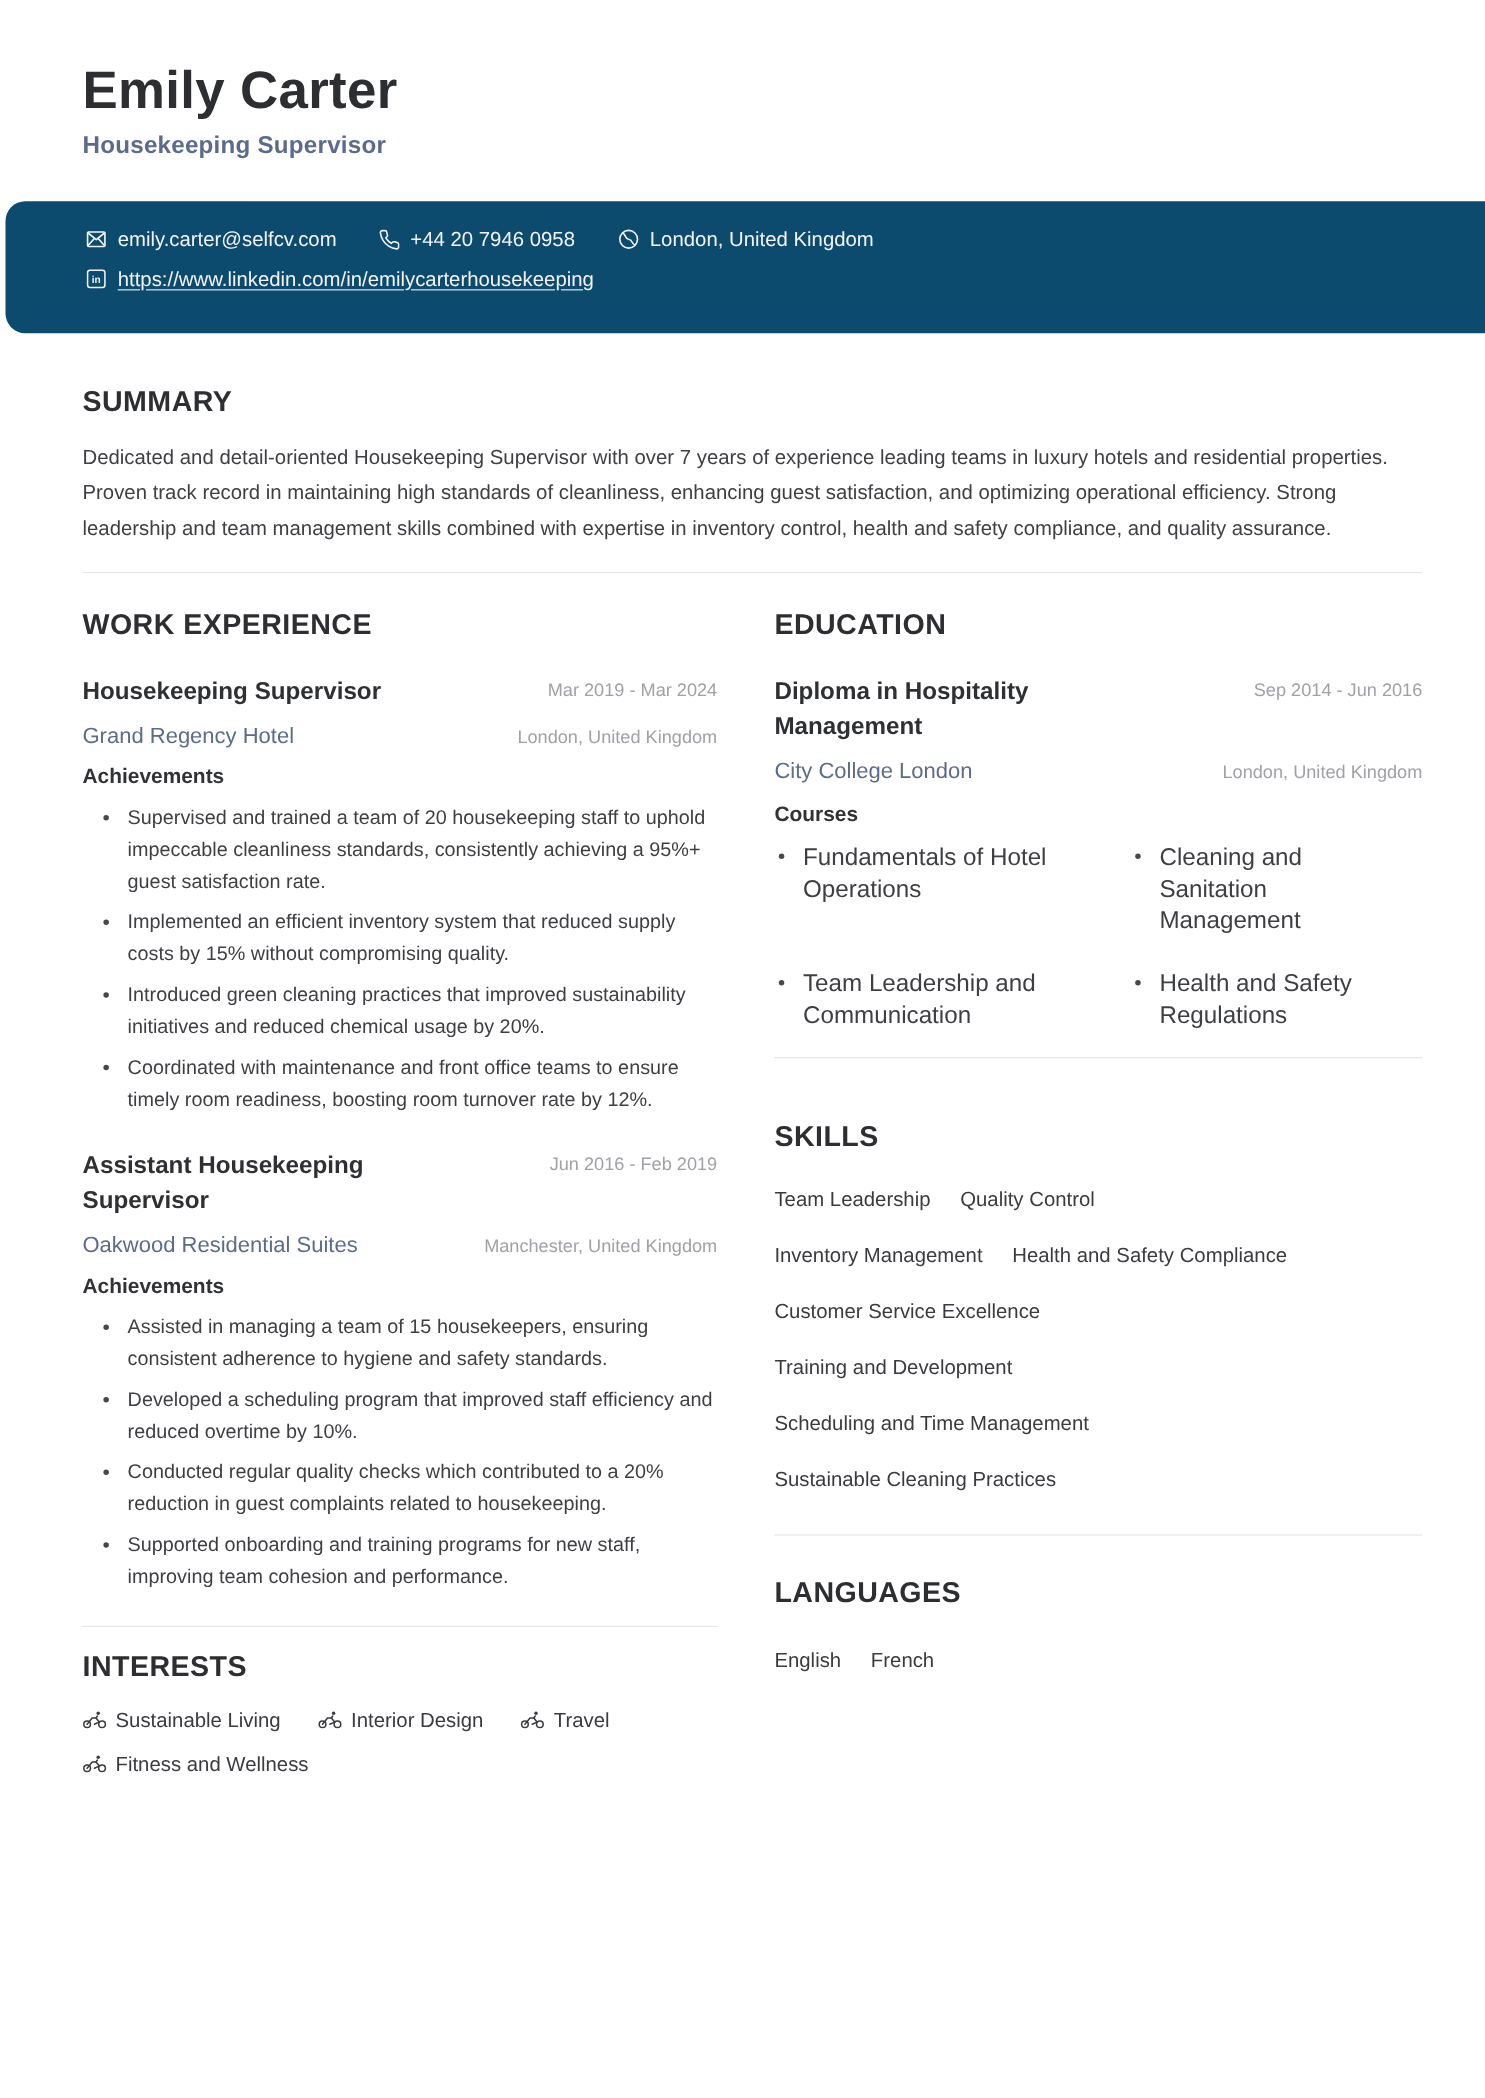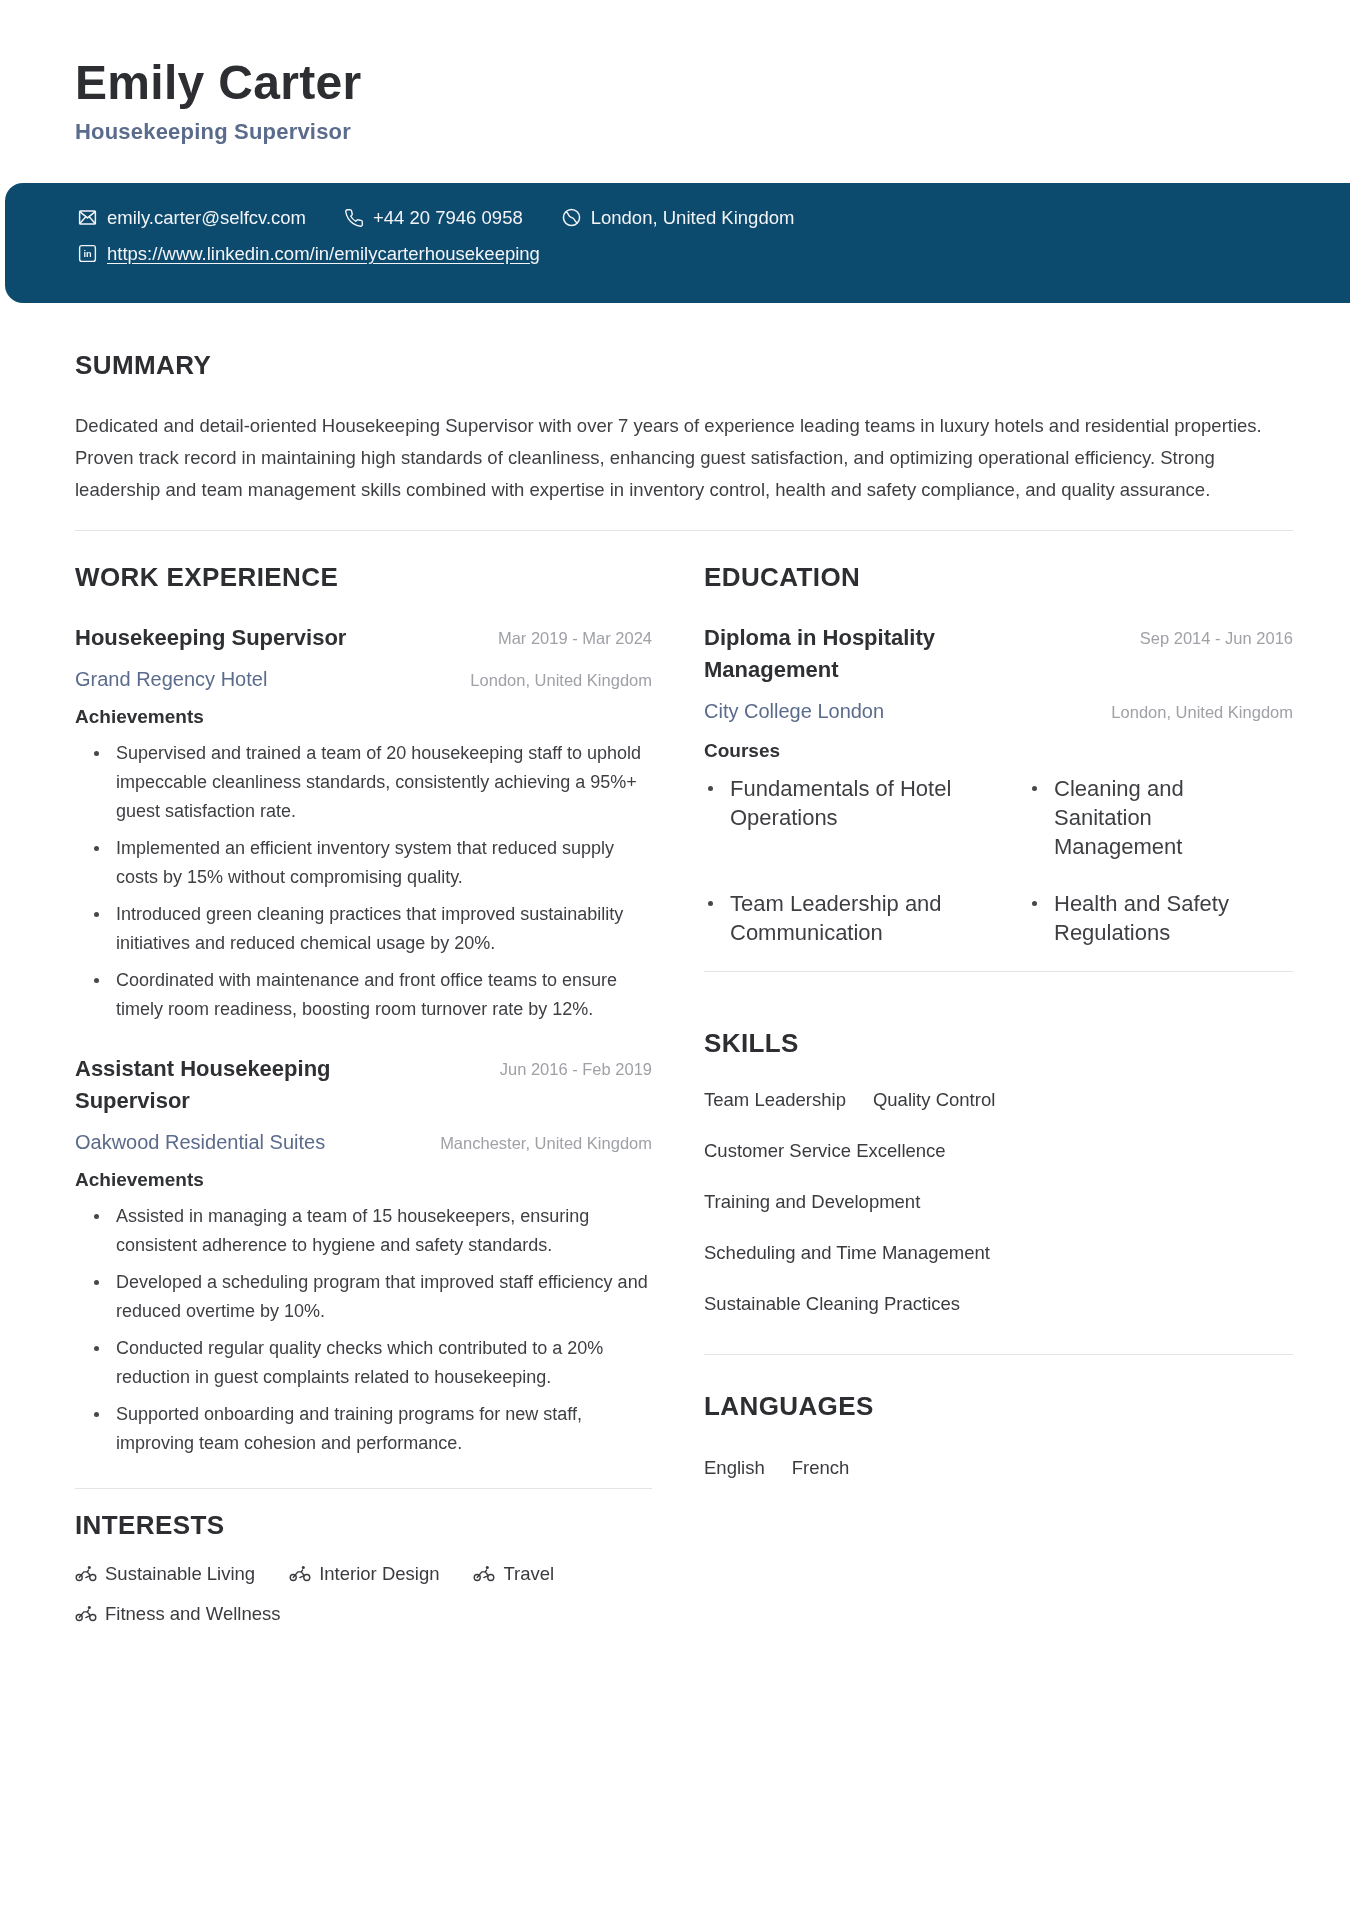--- a/index.html
+++ b/index.html
@@ -25,21 +25,21 @@
   .contact-row { display:flex; align-items:center; gap:38px; }
   .contact-row + .contact-row { margin-top:14px; }
   .contact-item { display:flex; align-items:center; gap:9px; font-size:18.5px; }
   .contact-item svg { display:block; }
   .contact-link { color:#f3f4f7; text-decoration:underline; text-underline-offset:3px; }
 
   
   .main { padding:0 57px 0 75px; }
   .h1 { font-size:26px; font-weight:800; color:#2d2e31; letter-spacing:0.4px; }
   .summary-head { margin-top:47px; }
-  .summary-text { margin-top:29px; font-size:18.5px; line-height:32px; color:#3e3f43; max-width:1220px; }
+  .summary-text { margin-top:19px; font-size:18.5px; line-height:32px; color:#3e3f43; max-width:1220px; }
   .rule { border:none; border-top:1px solid #e3e4e7; height:0; }
   .rule-full { margin-top:24px; }
 
   .columns { display:flex; gap:52px; align-items:flex-start; }
   .col-left { width:577px; flex:0 0 577px; }
   .col-right { flex:1 1 auto; min-width:0; }
   .col-h { margin-top:31px; }
 
   
   .entry { margin-top:29px; }
@@ -274,20 +274,24 @@
 
         <hr class="rule rule-right-1">
         <div class="h1 skills-head">SKILLS</div>
         <div class="skills-list">
 
         <div class="skills-row">
               <span class="skill">Team Leadership</span>
               <span class="skill">Quality Control</span>
             </div>
             <div class="skills-row">
+              <span class="skill">Inventory Management</span>
+              <span class="skill">Health and Safety Compliance</span>
+            </div>
+            <div class="skills-row">
               <span class="skill">Customer Service Excellence</span>
             </div>
             <div class="skills-row">
               <span class="skill">Training and Development</span>
             </div>
             <div class="skills-row">
               <span class="skill">Scheduling and Time Management</span>
             </div>
             <div class="skills-row">
               <span class="skill">Sustainable Cleaning Practices</span>

